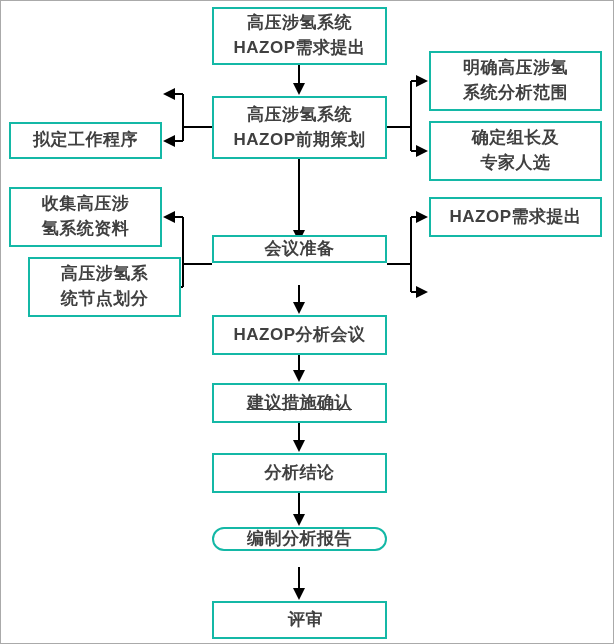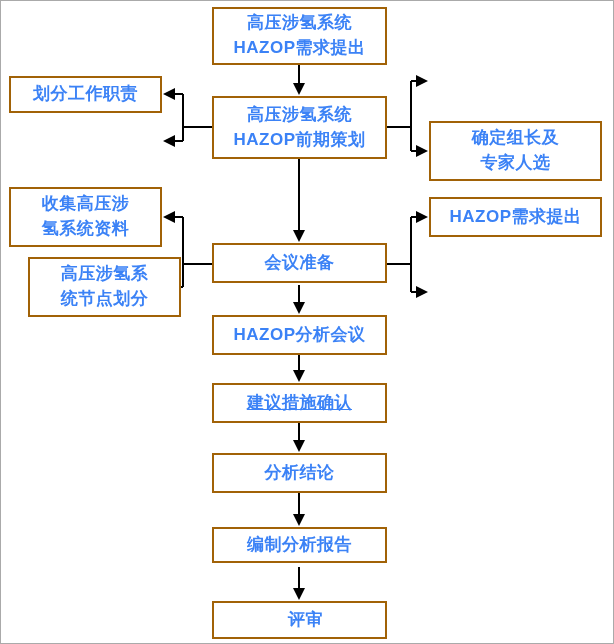--- a/index.html
+++ b/index.html
@@ -20,29 +20,29 @@
   .connectors {
     position: absolute;
     left: 0;
     top: 0;
     width: 614px;
     height: 644px;
   }
   .node {
     position: absolute;
     box-sizing: border-box;
-    border: 2px solid #a16207;
+    border: 2px solid #14b8a6;
     background: #ffffff;
     display: flex;
     align-items: center;
     justify-content: center;
     text-align: center;
     white-space: pre-line;
     font-weight: bold;
-    color: #3b82f6;
+    color: #404040;
     font-size: 17px;
     line-height: 1.45;
     letter-spacing: 0.5px;
   }
   .node.side {
     font-size: 17px;
   }
 </style>
 </head>
 <body>
@@ -86,41 +86,43 @@
       <path d="M410,291 L425,291" marker-end="url(#arrow)"></path>
     </g>
   </svg>
 
   <div class="node" style="left:211px; top:6px;   width:175px; height:58px;">高压涉氢系统
 HAZOP需求提出</div>
 
   <div class="node" style="left:211px; top:95px;  width:175px; height:63px;">高压涉氢系统
 HAZOP前期策划</div>
 
-  <div class="node" style="left:211px; top:242px; width:175px; height:40px;">会议准备</div>
+  <div class="node" style="left:211px; top:234px; width:175px; height:28px;">会议准备</div>
 
   <div class="node" style="left:211px; top:314px; width:175px; height:40px;">HAZOP分析会议</div>
 
   <div class="node" style="left:211px; top:382px; width:175px; height:40px;text-decoration:underline;">建议措施确认</div>
 
   <div class="node" style="left:211px; top:452px; width:175px; height:40px;">分析结论</div>
 
-  <div class="node" style="left:211px; top:526px; width:175px; height:36px;">编制分析报告</div>
+  <div class="node" style="left:211px; top:526px; width:175px; height:24px;border-radius:12px;">编制分析报告</div>
 
   <div class="node" style="left:211px; top:600px; width:175px; height:38px;padding-left:12px;">评审</div>
 
-  <div class="node side" style="left:8px; top:75px;  width:153px; height:37px;">划分工作职责</div>
 
+  <div class="node side" style="left:8px; top:121px; width:153px; height:37px;">拟定工作程序</div>
 
   <div class="node side" style="left:8px; top:186px; width:153px; height:60px;">收集高压涉
 氢系统资料</div>
 
   <div class="node side" style="left:8px; top:256px; width:153px; height:60px;margin-left:19px;">高压涉氢系
 统节点划分</div>
 
+  <div class="node side" style="left:428px; top:50px;  width:173px; height:60px;">明确高压涉氢
+系统分析范围</div>
 
   <div class="node side" style="left:428px; top:120px; width:173px; height:60px;">确定组长及
 专家人选</div>
 
   <div class="node side" style="left:428px; top:196px; width:173px; height:40px;">HAZOP需求提出</div>
 
 
 </div>
 
 </body></html>

